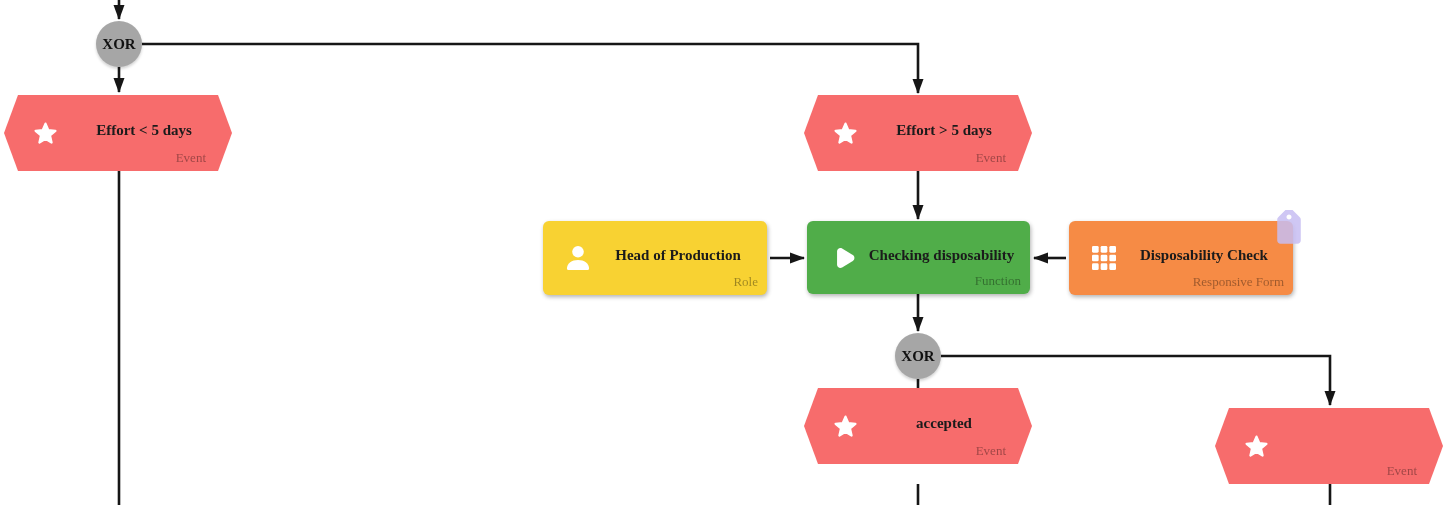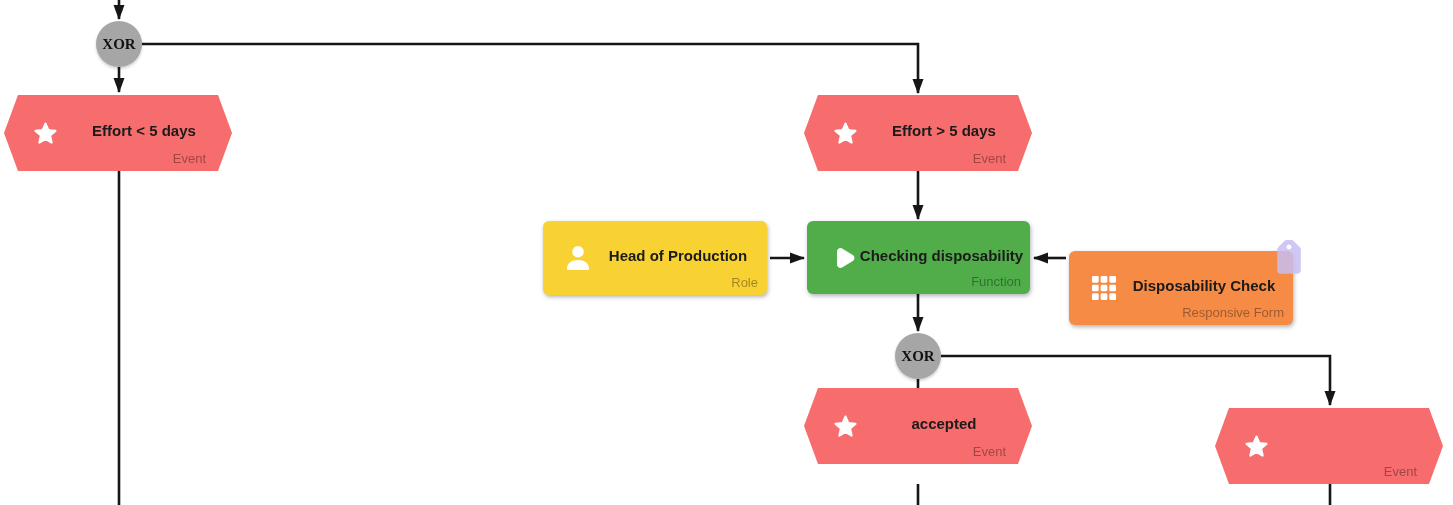--- a/index.html
+++ b/index.html
@@ -24,20 +24,21 @@
   }
 
   
   .node {
     position: absolute;
     display: flex;
     align-items: center;
     box-sizing: border-box;
     z-index: 2;
     cursor: pointer;
+    font-family: Liberation Serif, serif;
   }
   .node .node-icon {
     flex: none;
     display: flex;
     align-items: center;
     justify-content: center;
     width: 34px;
     height: 34px;
   }
   .node .node-label {
@@ -112,21 +113,21 @@
     pointer-events: none;
   }
 
   
   #xor-top      { left: 96px;  top: 21px;  }
   #xor-bottom   { left: 895px; top: 333px; }
   #ev-effort-lt { left: 4px;   top: 95px;  }
   #ev-effort-gt { left: 804px; top: 95px;  }
   #role-hop     { left: 543px; top: 221px; }
   #fn-checking  { left: 807px; top: 221px; }
-  #form-check   { left: 1069px;top: 221px; margin-top: 30px; }
+  #form-check   { left: 1069px;top: 221px; }
   #ev-accepted  { left: 804px; top: 388px; }
   #ev-rejected  { left: 1215px;top: 408px; }
 </style>
 </head>
 <body>
 
 <div class="canvas">
 
   <svg class="edges" xmlns="http://www.w3.org/2000/svg">
     <defs>

